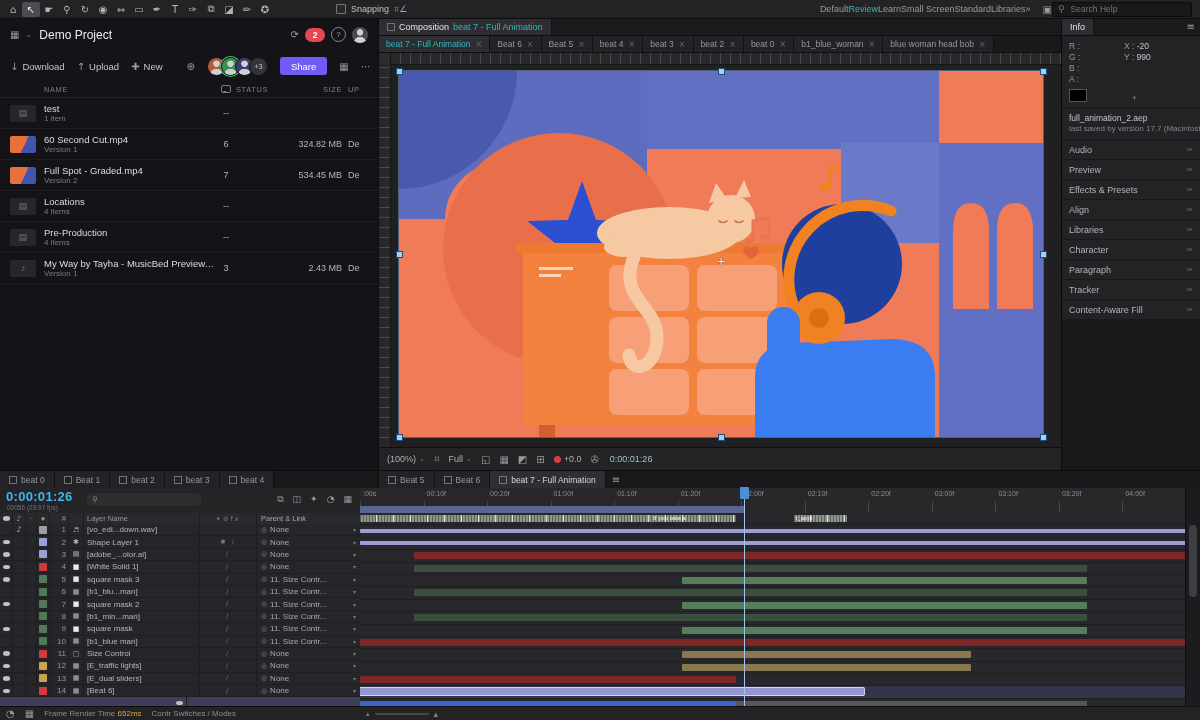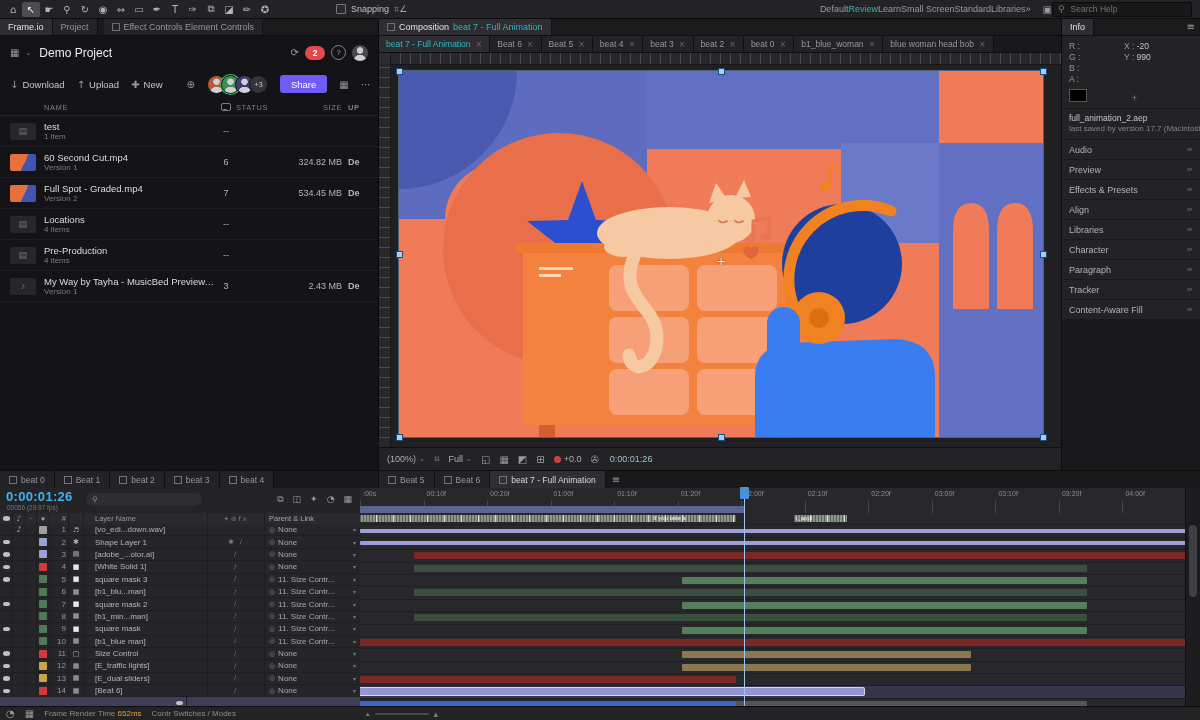--- a/index.html
+++ b/index.html
@@ -62,21 +62,21 @@
          display:flex;align-items:center;justify-content:center;margin-left:-5px;border:1px solid #141418;z-index:2;}
   .share{background:#6f5bf5;color:#fff;border:none;border-radius:3px;height:18px;padding:0 11px;
          font-size:9.5px;font-family:inherit;display:flex;align-items:center;}
   .fio-thead{height:16px;display:flex;align-items:center;padding:0 10px;font-size:7.5px;letter-spacing:.6px;
              color:#7e7e86;border-bottom:1px solid #222228;flex:none;}
   .th-sp{width:34px;flex:none;}
   .th.name{flex:1;}
   .col-bub{width:20px;flex:none;display:flex;justify-content:center;}
   .col-st{width:44px;flex:none;text-align:left;}
   .col-sz{width:62px;flex:none;text-align:right;}
-  .col-up{width:20px;flex:none;overflow:hidden;padding-left:6px;white-space:nowrap;font-weight:bold;}
+  .col-up{width:20px;flex:none;overflow:hidden;padding-left:6px;white-space:nowrap;}
   .bubble{width:8px;height:6px;border:1px solid #7e7e86;border-radius:2px;position:relative;display:inline-block;}
   .bubble::after{content:"";position:absolute;left:1px;bottom:-3px;border:2px solid transparent;border-top-color:#7e7e86;}
   .fio-rows{flex:1;overflow:hidden;}
   .fio-row{height:30px;display:flex;align-items:center;padding:0 10px;border-bottom:1px solid #1d1d23;}
   .thumb{width:26px;height:17px;border-radius:2px;background:#26262c;flex:none;margin-right:8px;
          display:flex;align-items:center;justify-content:center;color:#73737b;font-size:9px;}
   .thumb.video{background:linear-gradient(115deg,#e8703c 55%,#4054b0 55%);}
   .rtext{flex:1;min-width:0;line-height:1.2;}
   .rname{font-size:9.5px;color:#dcdce2;white-space:nowrap;overflow:hidden;text-overflow:ellipsis;}
   .rmeta{font-size:8px;color:#7b7b84;}
@@ -141,21 +141,21 @@
   .tl-search{position:absolute;left:86px;top:6px;width:104px;height:13px;background:#2e2e31;border-radius:7px;
              display:flex;align-items:center;padding:0 6px;color:#85858c;font-size:8px;gap:3px;}
   .tl-search input{background:none;border:none;outline:none;width:100%;}
   .tl-hicons{position:absolute;right:8px;top:7px;display:flex;gap:9px;color:#9a9aa0;font-size:9px;}
   .tl-cols{position:absolute;top:26px;left:0;right:0;height:11px;background:#2a2a2d;border-bottom:1px solid #19191b;
            display:flex;align-items:center;font-size:7.5px;color:#96969c;}
   .c{flex:none;display:flex;align-items:center;justify-content:center;height:100%;border-right:1px solid #1e1e21;overflow:hidden;}
   .c-eye{width:12px;}.c-aud{width:12px;}.c-lock{width:10px;}.c-label{width:12px;}
   .c-num{width:16px;justify-content:flex-end;padding-right:2px;color:#96969c;}
   .c-icon{width:14px;font-size:7px;}
-  .c-name{width:112px;justify-content:flex-start;padding-left:3px;white-space:nowrap;margin-left:8px;}
+  .c-name{width:112px;justify-content:flex-start;padding-left:3px;white-space:nowrap;}
   .c-sw{width:56px;font-size:6.5px;letter-spacing:2px;color:#7b7b82;}
   .c-parent{flex:1;justify-content:flex-start;gap:3px;padding:0 4px;color:#a6a6ad;white-space:nowrap;border-right:none;}
   .tl-lrows{position:absolute;top:37px;left:0;right:0;bottom:0;overflow:hidden;}
   .lrow{height:11.4px;display:flex;align-items:center;background:#26262a;border-bottom:1px solid #1f1f22;
         font-size:8px;color:#b4b4bb;}
   .lrow.selected{background:#3e3e58;flex-direction:column;}
   .lrow.selected .c-name{background:#c2410c;color:#fff;font-weight:bold;}
   .chip{width:8px;height:8px;border-radius:1px;display:inline-block;}
   .eyedot{width:7px;height:4.5px;border-radius:50%;background:#c0c0c6;display:inline-block;}
   .pw{color:#84848b;font-size:7px;}
@@ -227,28 +227,20 @@
     <span class="icbtn ico">▣</span>
     <div class="searchbox">
       <span class="ico" style="font-size:9px;color:#77777d">⚲</span>
       <input placeholder="Search Help" style="">
     </div>
   </div>
 
   <div class="main">
 
     <div class="fio">
-      <div class="tabstrip" id="fio-tabs">
-          <div class="ptab active">Frame.io</div>
-          <div class="ptab">Project</div>
-          <div class="ptab ptab-gap">
-            <span class="sq-ico"></span>
-            <span>Effect Controls Element Controls</span>
-          </div>
-        </div>
       <div class="fio-head">
         <span class="icbtn">▦</span>
         <span class="chev ico">⌄</span>
         <span class="fio-title">Demo Project</span>
         <span class="spacer"></span>
         <span class="icbtn">⟳</span>
         <span class="badge">2</span>
         <span class="qcircle">?</span>
         <span class="avatar"></span>
       </div>

